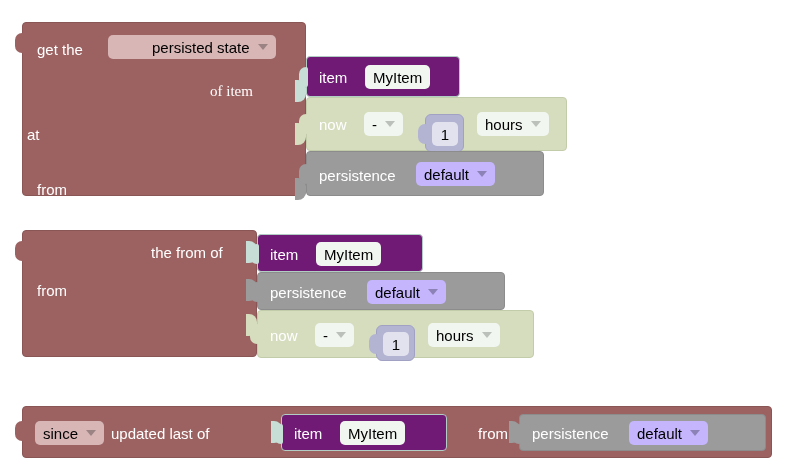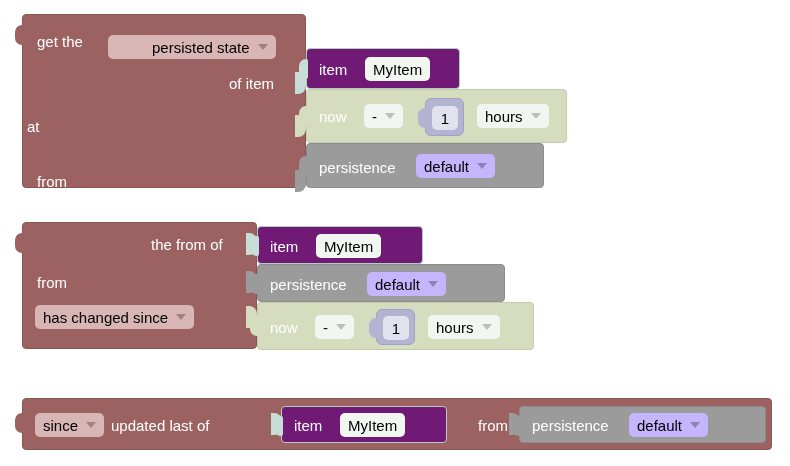--- a/index.html
+++ b/index.html
@@ -14,20 +14,21 @@
     height: 466px;
     overflow: hidden;
     background: #ffffff;
   }
 
   
   .blk {
     position: absolute;
     box-sizing: border-box;
     border-radius: 4px;
+    margin-top: 8px;
   }
   .blk.maroon  { background: #9c6262; border: 1px solid #8a5555; }
   .blk.teal    { background: #701a75; border: 1px solid #b2cdc3; }
   .blk.olive   { background: #d5ddbe; border: 1px solid #c3ccaa; }
   .blk.gray    { background: #9b9b9b; border: 1px solid #8c8c8c; }
   .blk.lav     { background: #b3b3d2; border: 1px solid #a1a1c4; border-radius: 6px; }
   
   .tab-nub {
     position: absolute;
     left: -8px;
@@ -90,26 +91,26 @@
 </style>
 </head>
 <body>
 
 <div id="canvas">
 
   <div class="blk maroon" style="left:22px; top:14px; width:284px; height:174px;">
     <div class="tab-nub maroon" style="top:10px;"></div>
 
     <div class="lbl" style="left:14px; top:19px;">get the</div>
-    <div class="field rose" style="left:85px; top:20px;padding-left:44px;">
+    <div class="field rose" style="left:85px; top:12px;padding-left:44px;">
       <span>persisted state</span>
       <span class="caret"></span>
     </div>
 
-    <div class="lbl" style="left:206px; top:61px;">of item</div>
+    <div class="lbl" style="left:187px; top:61px;font-family:Liberation Serif, serif;">of item</div>
     <div class="socket" style="background:#c6ded5; right:-1px; top:57px;"></div>
 
     <div class="lbl" style="left:4px; top:104px;">at</div>
     <div class="socket" style="background:#d5ddbe; right:-1px; top:100px;"></div>
 
     <div class="lbl" style="left:14px; top:159px;">from</div>
     <div class="socket" style="background:#9b9b9b; right:-1px; top:155px;"></div>
   </div>
 
   <div class="blk teal" style="left:306px; top:48px; width:154px; height:41px;">
@@ -151,24 +152,20 @@
 
   <div class="blk maroon" style="left:22px; top:222px; width:235px; height:127px;">
     <div class="tab-nub maroon" style="top:10px;"></div>
 
     <div class="lbl" style="left:128px; top:14px;">the from of</div>
     <div class="socket" style="background:#c6ded5; right:-1px; top:10px;"></div>
 
     <div class="lbl" style="left:14px; top:52px;">from</div>
     <div class="socket" style="background:#9b9b9b; right:-1px; top:48px;"></div>
 
-    <div class="field rose" style="left:12px; top:82px;">
-      <span>has changed since</span>
-      <span class="caret"></span>
-    </div>
     <div class="socket" style="background:#d5ddbe; right:-1px; top:83px;"></div>
   </div>
 
   <div class="blk teal" style="left:257px; top:226px; width:166px; height:38px;">
     <div class="tab-nub teal" style="top:9px;"></div>
     <div class="lbl" style="left:12px; top:12px;">item</div>
     <div class="field pale" style="left:58px; top:7px;">
       <span>MyItem</span>
     </div>
   </div>

